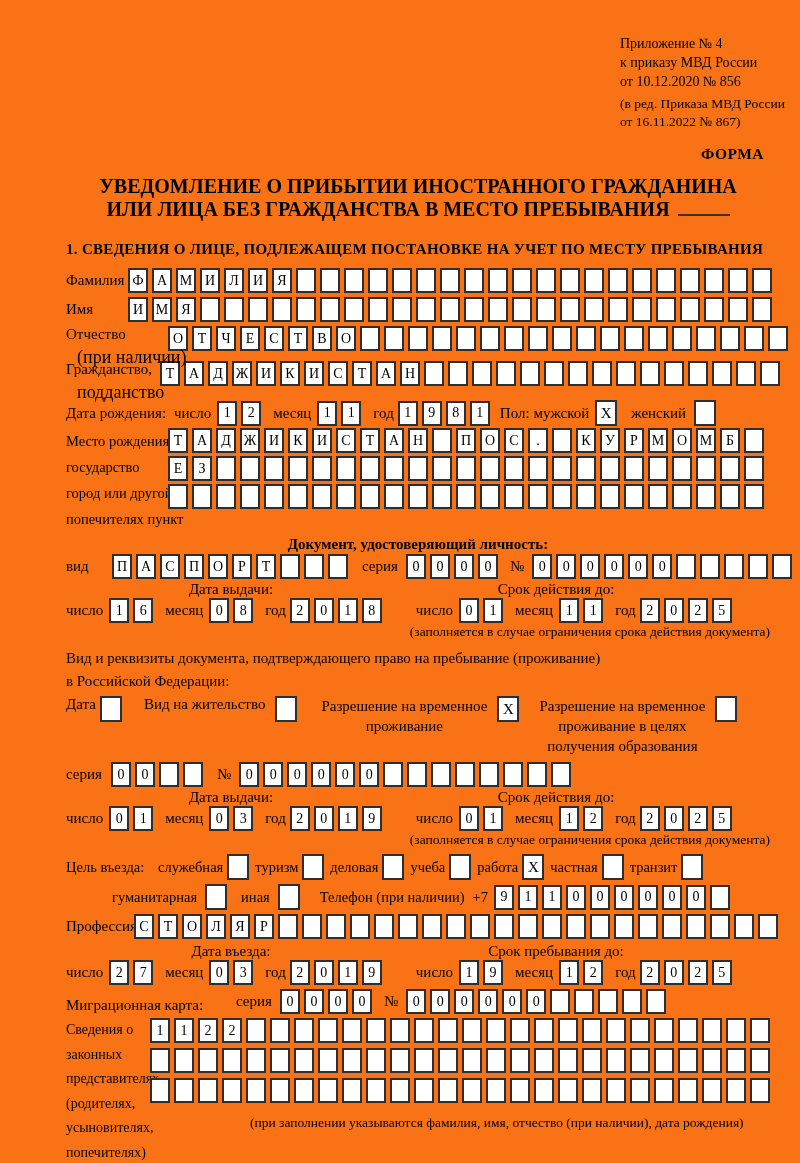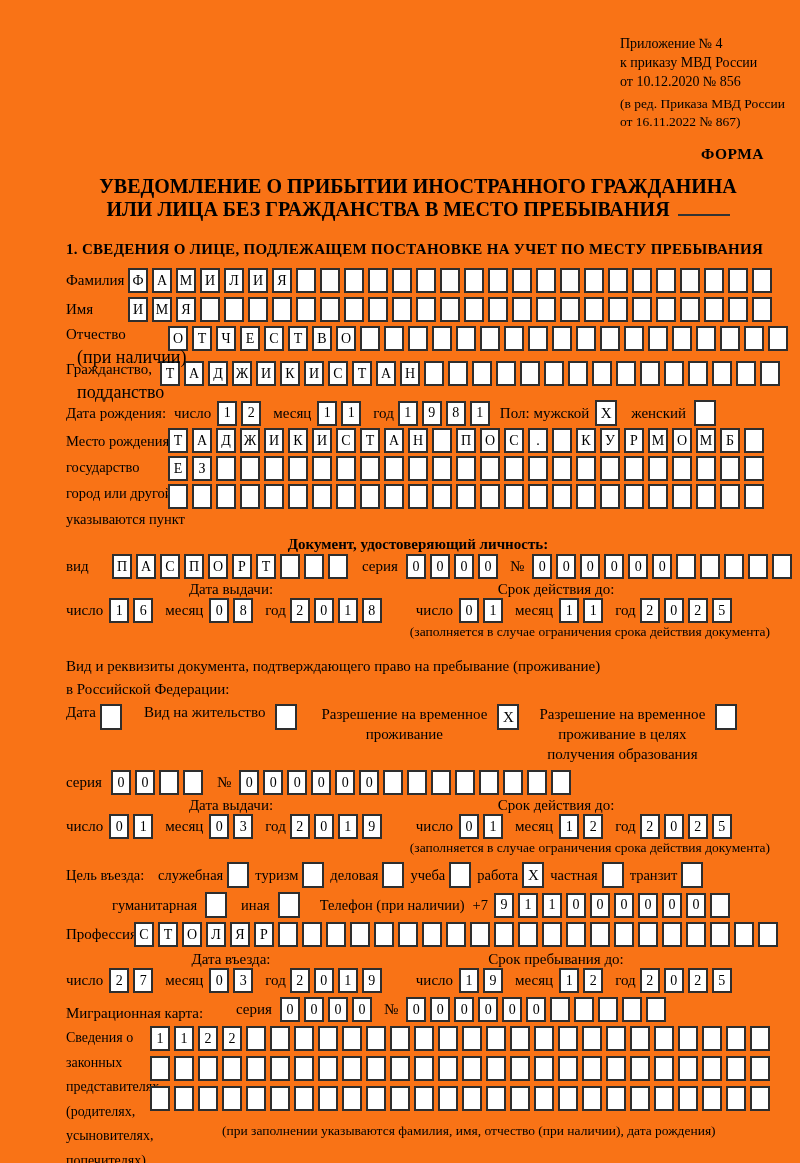--- a/index.html
+++ b/index.html
@@ -40,30 +40,30 @@
   .ml14{margin-left:14px;} .ml20{margin-left:20px;} .ml22{margin-left:22px;} .ml24{margin-left:24px;}
   .mr4{margin-right:4px;} .mr6{margin-right:6px;} .mr8{margin-right:8px;} .sp30{width:30px;flex:none;}
   
   .bp-labels { width:102px; flex:none; font-size:14.5px; line-height:26px; white-space:nowrap; }
   .bp-rows .cells { margin-bottom:3px; }
   
   .doc-heading { text-align:center; font-weight:bold; font-size:15px; margin-top:4px; }
   .twol { display:flex; margin-top:2px; font-size:15px; }
   .twol .a { width:330px; text-align:center; } .twol .b { width:320px; text-align:center; }
   .note { text-align:right; font-size:13.5px; margin-top:1px; }
-  .plain { font-size:15px; margin-top:16px; line-height:21px; }
+  .plain { font-size:15px; margin-top:8px; line-height:21px; }
   
   .permits { margin-top:4px; align-items:flex-start; }
   .opt-multi { flex:none; text-align:center; font-size:15px; line-height:20px; white-space:nowrap; }
   
   .purpose .lbl { font-size:14.5px; }
   
   .reps-labels { width:84px; flex:none; font-size:14px; line-height:24.5px; white-space:nowrap; }
   .reps-right .cells { margin-bottom:5px; }
-  .reps-note { font-size:13.5px; margin-top:7px; margin-left:72px; white-space:nowrap; }
+  .reps-note { font-size:13.5px; margin-top:7px; margin-left:100px; white-space:nowrap; }
 </style>
 </head>
 <body>
 
 <div class="page">
 
   <div class="appendix">
     <div>Приложение № 4</div>
     <div>к приказу МВД России</div>
     <div>от 10.12.2020 № 856</div>
@@ -241,21 +241,21 @@
     <span class="checkbox">X</span>
     <span class="lbl ml14 mr8">женский</span>
     <span class="checkbox"></span>
   </div>
 
   <div class="row top" style="margin-top:2px;">
     <div class="bp-labels">
       <div>Место рождения:</div>
       <div>государство</div>
       <div>город или другой</div>
-      <div>указываются пункт</div>
+      <div>попечителях пункт</div>
     </div>
     <div class="bp-rows">
       <span class="cells">
           <span class="cell">Т</span>
           <span class="cell">А</span>
           <span class="cell">Д</span>
           <span class="cell">Ж</span>
           <span class="cell">И</span>
           <span class="cell">К</span>
           <span class="cell">И</span>

